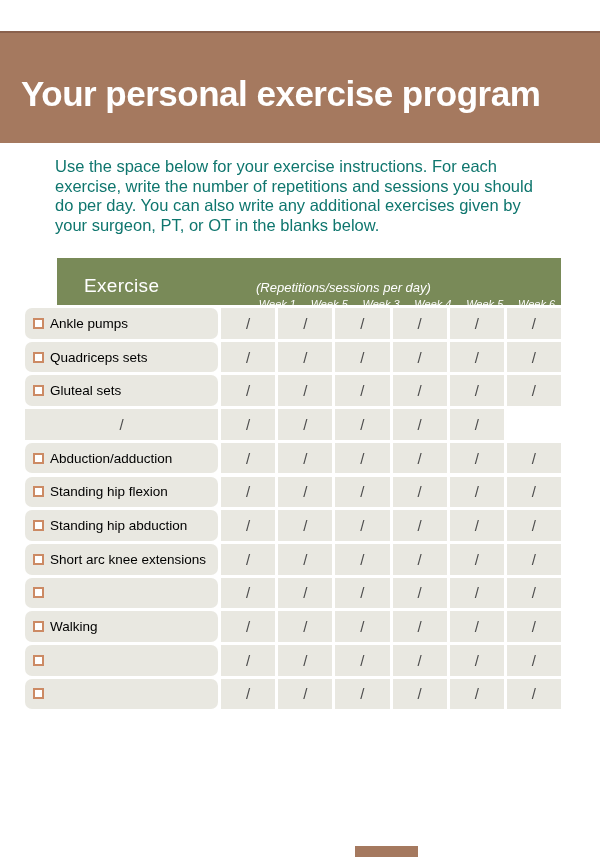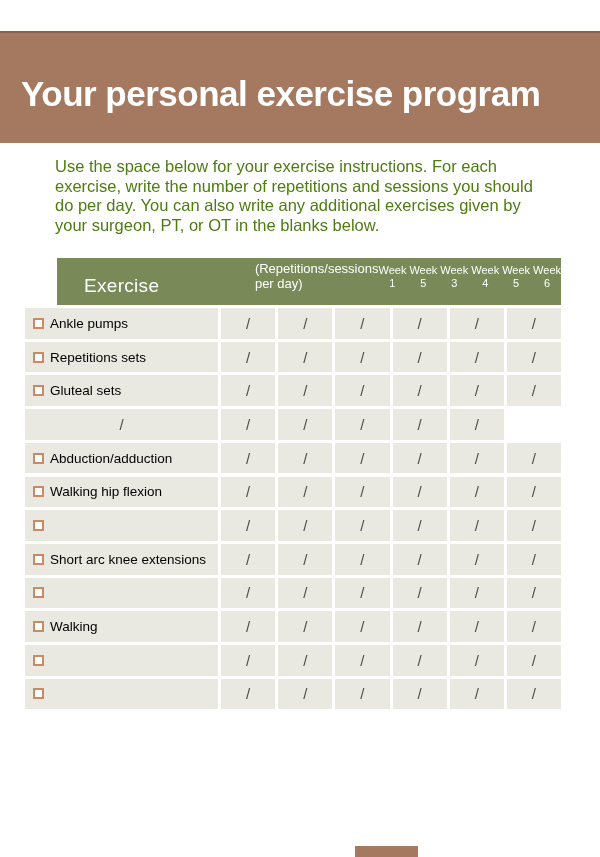--- a/index.html
+++ b/index.html
@@ -11,36 +11,36 @@
   body{font-family:"Liberation Sans","DejaVu Sans",sans-serif;}
   .page{position:relative;width:600px;height:857px;background:#fff;overflow:hidden;}
 
   .band{position:absolute;left:0;top:31px;width:600px;height:112px;
         background:var(--brown);border-top:2px solid var(--brown-dark);
         display:flex;align-items:center;}
   .band h1{color:#fff;font-size:35px;font-weight:bold;letter-spacing:-0.5px;
            padding-left:21px;padding-top:12px;white-space:nowrap;}
 
   .intro{position:absolute;left:55px;top:157px;width:484px;
-         font-size:16.5px;line-height:19.6px;color:#4d7c0f;}
+         font-size:16.5px;line-height:19.6px;color:#0f766e;}
 
   .table{position:absolute;left:25px;top:258px;width:536px;}
   .thead{display:flex;height:47px;background:var(--green);color:#fff;margin-left:32px;}
   .th-exercise{width:196px;display:flex;align-items:flex-end;
                padding:0 0 8px 27px;font-size:19px;letter-spacing:0.3px;}
-  .th-weeks{flex:1;display:flex;flex-direction:row;padding-top:3px;}
+  .th-weeks{flex:1;display:flex;flex-direction:column;padding-top:22px;font-style:italic;}
   .reps{font-size:13px;padding-left:3px;line-height:15px;}
   .weeks-row{display:grid;grid-template-columns:repeat(6,1fr);
              column-gap:3px;margin-top:3px;}
   .wk{text-align:center;font-size:11px;line-height:13px;}
 
   .row{display:grid;grid-template-columns:193px repeat(6,1fr);
        column-gap:3px;height:30.6px;margin-top:3.1px;}
   .cell{background:var(--row-bg);}
-  .label-cell{display:flex;align-items:center;padding-left:8px;}
+  .label-cell{display:flex;align-items:center;padding-left:8px;border-radius:7px;}
   .checkbox{width:11px;height:11px;flex:0 0 11px;background:#fff;
             border:2px solid var(--cb-border);display:inline-block;}
   .label{margin-left:6px;font-size:13.5px;color:#000;white-space:nowrap;}
   .week-cell{display:flex;align-items:center;justify-content:center;
              font-size:15px;color:var(--slash);}
 
   .bottom-bar{position:absolute;left:355px;top:846px;width:63px;height:11px;
               background:var(--brown);}
 </style>
 </head>
@@ -90,21 +90,21 @@
           <div class="cell week-cell">
             <span>/</span>
           </div>
           <div class="cell week-cell">
             <span>/</span>
           </div>
         </div>
         <div class="row">
           <div class="cell label-cell">
             <span class="checkbox"></span>
-            <span class="label">Repetitions sets</span>
+            <span class="label">Quadriceps sets</span>
           </div>
           <div class="cell week-cell">
             <span>/</span>
           </div>
           <div class="cell week-cell">
             <span>/</span>
           </div>
           <div class="cell week-cell">
             <span>/</span>
           </div>
@@ -182,44 +182,45 @@
           <div class="cell week-cell">
             <span>/</span>
           </div>
           <div class="cell week-cell">
             <span>/</span>
           </div>
         </div>
         <div class="row">
           <div class="cell label-cell">
             <span class="checkbox"></span>
-            <span class="label">Walking hip flexion</span>
-          </div>
-          <div class="cell week-cell">
-            <span>/</span>
-          </div>
-          <div class="cell week-cell">
-            <span>/</span>
-          </div>
-          <div class="cell week-cell">
-            <span>/</span>
-          </div>
-          <div class="cell week-cell">
-            <span>/</span>
-          </div>
-          <div class="cell week-cell">
-            <span>/</span>
-          </div>
-          <div class="cell week-cell">
-            <span>/</span>
-          </div>
-        </div>
-        <div class="row">
-          <div class="cell label-cell">
-            <span class="checkbox"></span>
+            <span class="label">Standing hip flexion</span>
+          </div>
+          <div class="cell week-cell">
+            <span>/</span>
+          </div>
+          <div class="cell week-cell">
+            <span>/</span>
+          </div>
+          <div class="cell week-cell">
+            <span>/</span>
+          </div>
+          <div class="cell week-cell">
+            <span>/</span>
+          </div>
+          <div class="cell week-cell">
+            <span>/</span>
+          </div>
+          <div class="cell week-cell">
+            <span>/</span>
+          </div>
+        </div>
+        <div class="row">
+          <div class="cell label-cell">
+            <span class="checkbox"></span>
+            <span class="label">Standing hip abduction</span>
           </div>
           <div class="cell week-cell">
             <span>/</span>
           </div>
           <div class="cell week-cell">
             <span>/</span>
           </div>
           <div class="cell week-cell">
             <span>/</span>
           </div>

